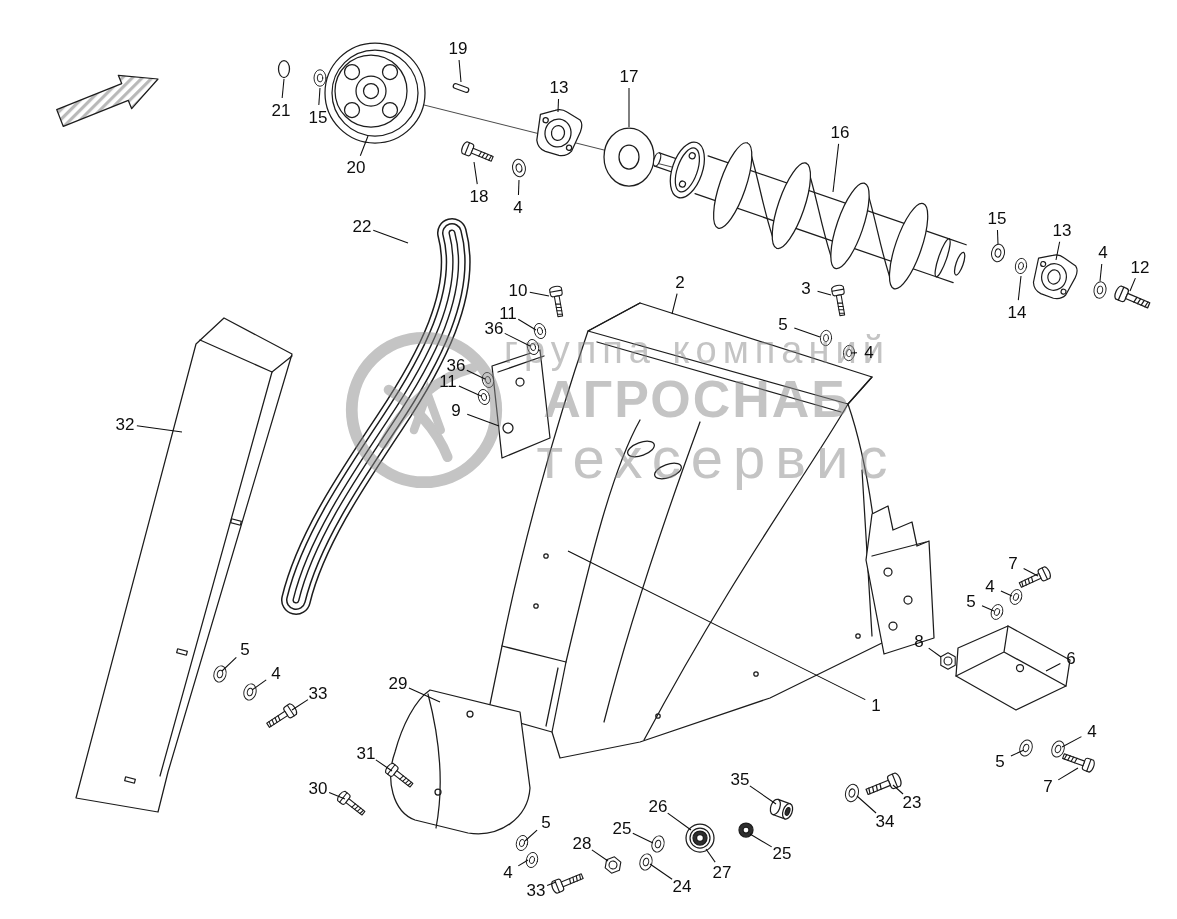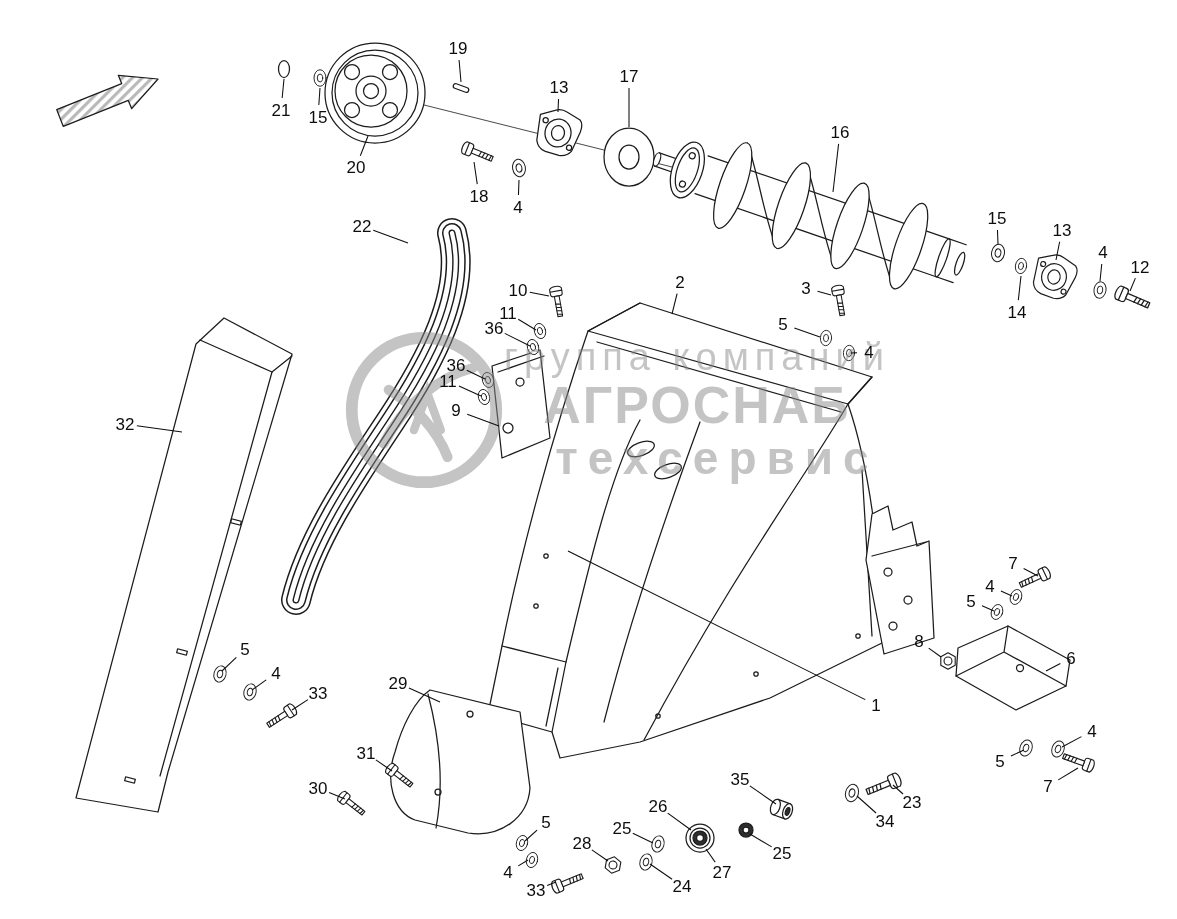--- a/index.html
+++ b/index.html
@@ -18,21 +18,21 @@
   #overlay line{stroke:var(--label,#0d0d0d);stroke-width:1.05}
   .watermark{
     position:absolute;left:340px;top:326px;width:560px;
     opacity:.5;pointer-events:none;color:#8a8a8a;
     display:flex;align-items:center;
   }
   .wm-logo{flex:0 0 auto;margin-right:-14px}
   .wm-text{flex:1 1 auto;text-align:center}
   .wm-l1{font-size:38px;letter-spacing:6px;line-height:1.1;white-space:nowrap}
   .wm-l2{font-size:52px;font-weight:bold;letter-spacing:2px;line-height:1.05;white-space:nowrap}
-  .wm-l3{font-size:46px;font-weight:bold;letter-spacing:10px;line-height:1.1;white-space:nowrap;margin-left:40px}
+  .wm-l3{font-size:58px;font-weight:normal;letter-spacing:10px;line-height:1.1;white-space:nowrap;margin-left:40px}
 </style>
 </head>
 <body>
 
 <div class="stage">
 
   <svg id="drawing" class="layer" width="1177" height="919" viewBox="0 0 1177 919">
     <defs>
       <pattern id="hatch" width="7" height="7" patternUnits="userSpaceOnUse" patternTransform="rotate(45)">
         <rect width="7" height="7" fill="#ffffff" stroke="none"></rect>

